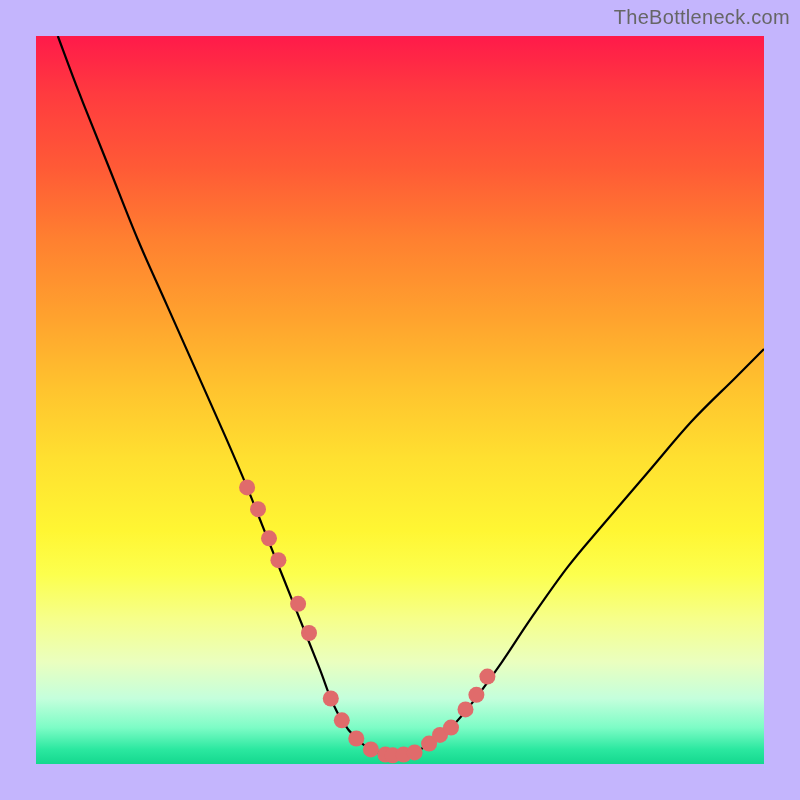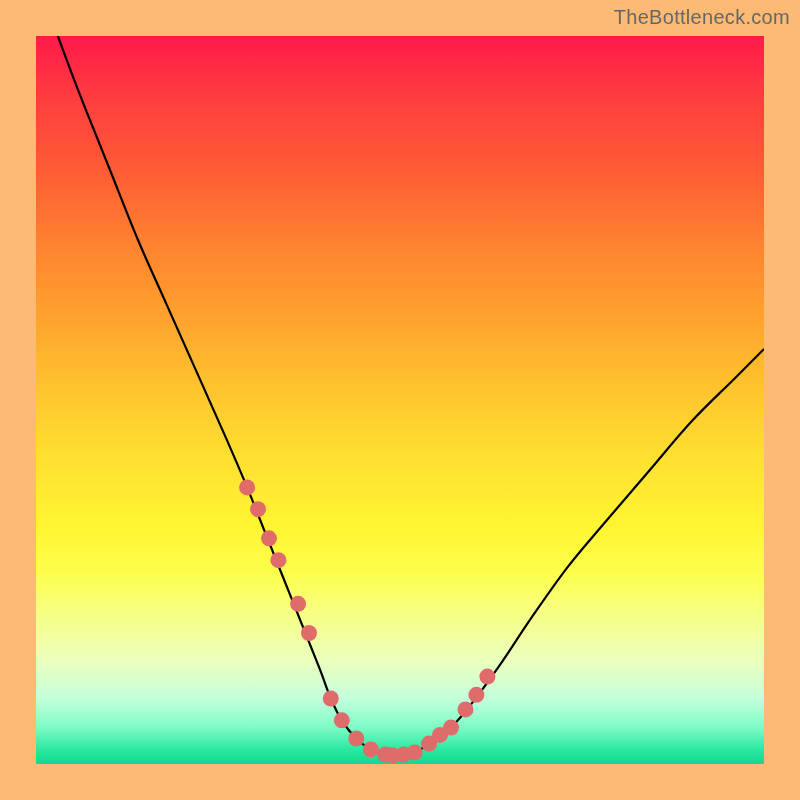--- a/index.html
+++ b/index.html
@@ -8,21 +8,21 @@
     background: #000;
     width: 800px;
     height: 800px;
     overflow: hidden;
     font-family: Arial, sans-serif;
   }
   .container {
     position: relative;
     width: 800px;
     height: 800px;
-    background: #fdba74;
+    background: #c4b5fd;
   }
   .plot-area {
     position: absolute;
     left: 36px;
     top: 36px;
     width: 728px;
     height: 728px;
     background: linear-gradient(to bottom,
       #ff1a4a 0%,
       #ff3b3f 8%,

